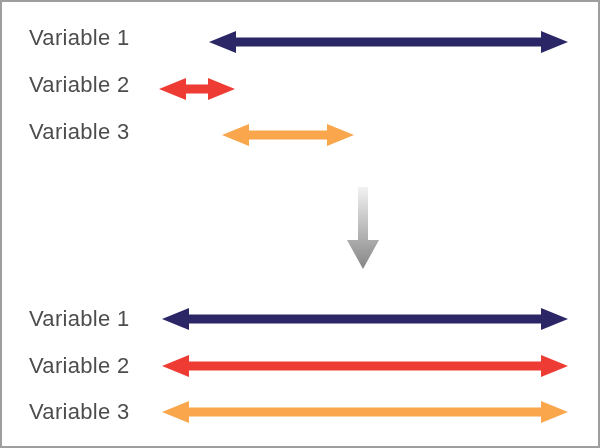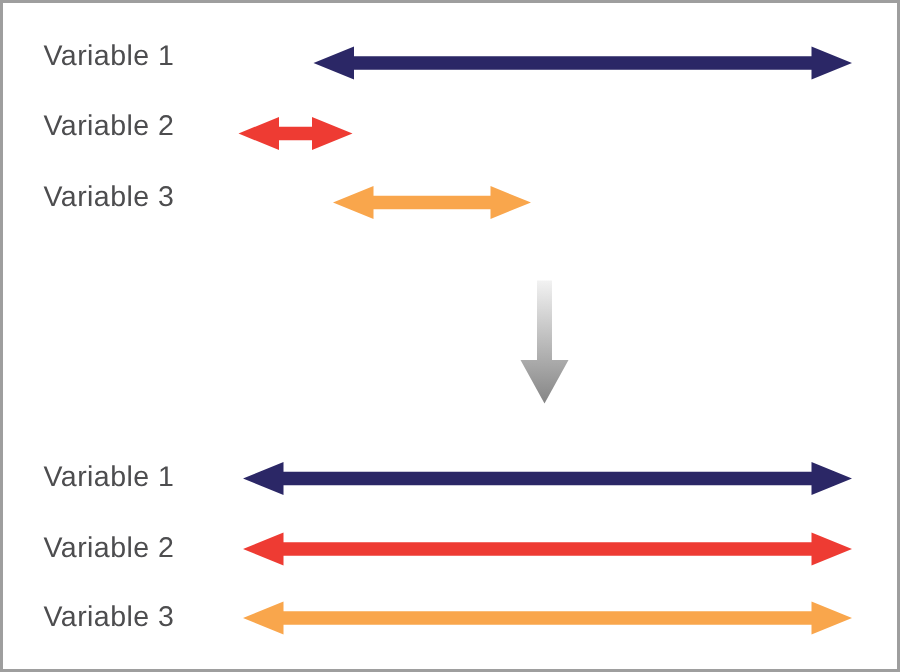--- a/index.html
+++ b/index.html
@@ -23,21 +23,21 @@
     top: 0;
     width: 600px;
     height: 448px;
     display: block;
   }
   .var-label {
     position: absolute;
     left: 27px;
     height: 26px;
     line-height: 26px;
-    font-size: 19px;
+    font-size: 22px;
     font-weight: 400;
     letter-spacing: 0.3px;
     color: #4d4d4f;
     white-space: nowrap;
   }
 </style>
 </head>
 <body>
 
 <div class="canvas">

